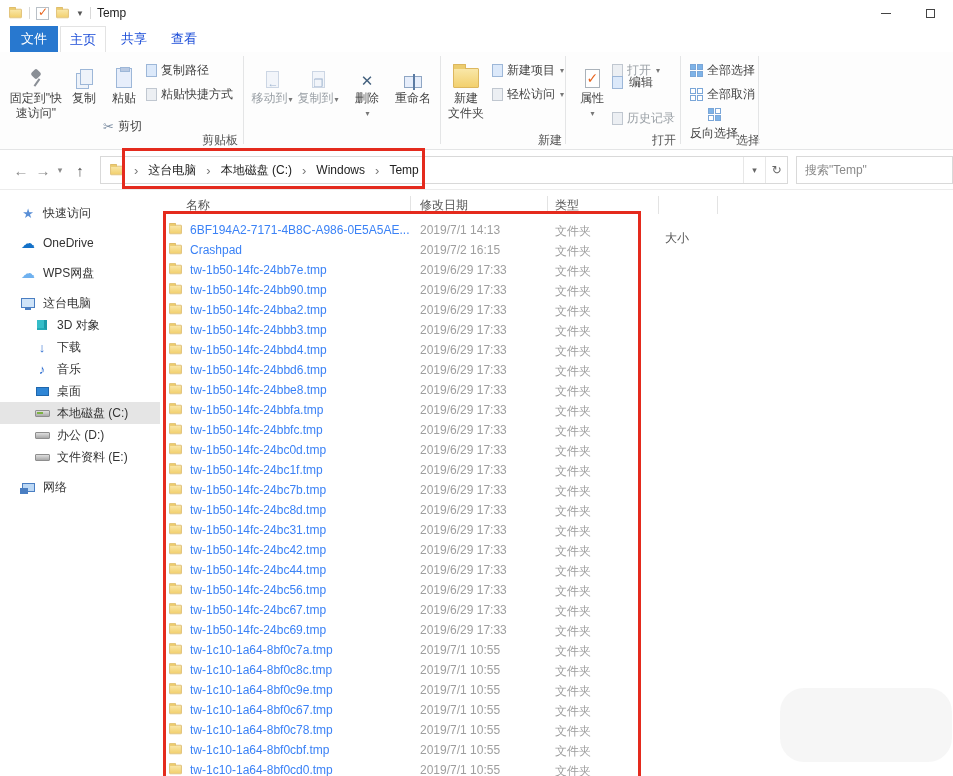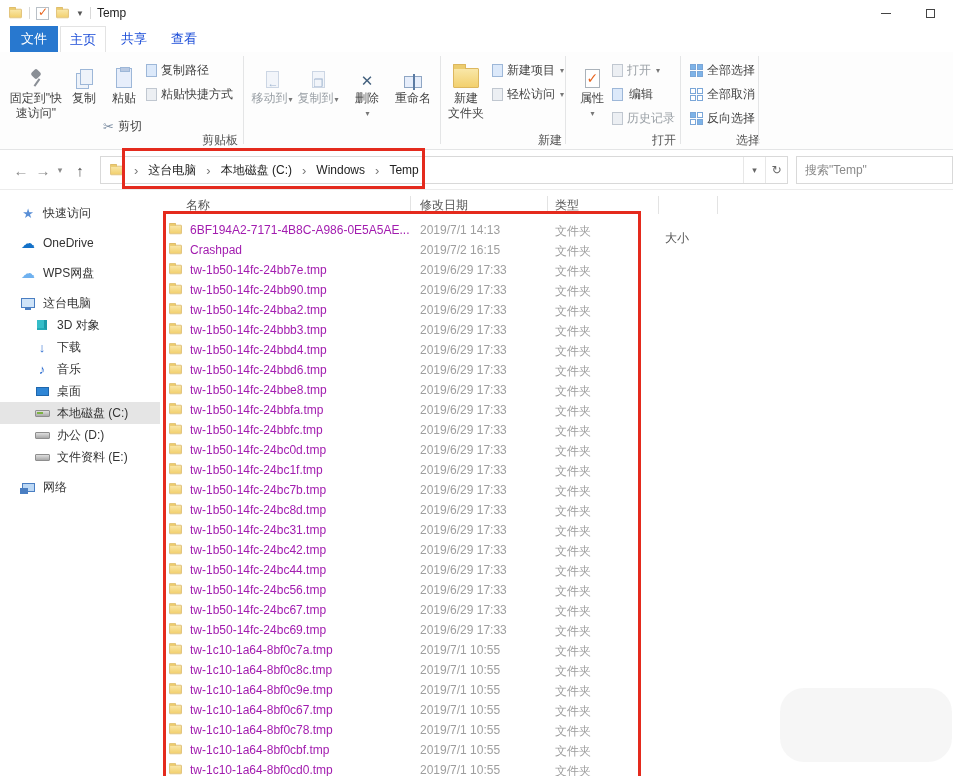--- a/index.html
+++ b/index.html
@@ -115,21 +115,21 @@
   .ic-net::after { content:""; position:absolute; left:-3px; bottom:-3px; width:8px; height:6px; background:#4a7ec2; }
 
   
   .filearea { position:relative; flex:1; font-size:12px; }
   .cols-header { position:absolute; left:0; top:4px; width:100%; height:22px; color:#555; }
   .col-h { position:absolute; top:3px; }
   .col-line { position:absolute; top:2px; width:1px; height:18px; background:#e3e3e3; }
   .rows { position:absolute; left:0; top:30px; width:100%; }
   .frow { position:relative; height:20px; }
   .frow .f-ic { position:absolute; left:8px; top:4px; }
-  .f-name { position:absolute; left:30px; top:3px; color:#a21caf; white-space:nowrap; }
+  .f-name { position:absolute; left:30px; top:3px; color:#3b82f6; white-space:nowrap; }
   .f-date { position:absolute; left:260px; top:3px; color:#9e9e9e; white-space:nowrap; }
   .f-type { position:absolute; left:395px; top:3px; color:#9e9e9e; white-space:nowrap; }
 
   
   .redbox { position:absolute; border:3px solid #e42a1d; pointer-events:none; }
   .redbox-crumb { left:122px; top:148px; width:303px; height:41px; }
   .redbox-list { left:163px; top:211px; width:478px; height:570px; }
   .watermark { position:absolute; left:780px; top:688px; width:172px; height:74px;
     background:#f4f4f4; border-radius:24px; opacity:.8; }
 </style>
@@ -257,21 +257,21 @@
           <span class="icon-props"></span>
         </span>
       <span>属性</span>
       <span class="caret">▾</span>
     </div>
     <div class="smallbtn disabled" style="left:612px;top:8px;">
       <span class="mini-doc gray"></span>
       <span>打开</span>
         <span class="caret">▾</span>
     </div>
-    <div class="smallbtn" style="left:612px;top:32px;gap:6px;">
+    <div class="smallbtn" style="left:612px;top:20px;gap:6px;">
       <span class="mini-doc blue"></span>
       <span>编辑</span>
     </div>
     <div class="smallbtn disabled" style="left:612px;top:56px;">
       <span class="mini-doc gray"></span>
       <span>历史记录</span>
     </div>
     <div class="rgroup-label" style="left:572px;width:104px;">打开</div>
     <div class="rsep" style="left:680px;"></div>
 
@@ -286,21 +286,21 @@
     </div>
     <div class="smallbtn" style="left:690px;top:32px;">
       <span class="grid-icon">
           <i></i>
           <i></i>
           <i></i>
           <i></i>
         </span>
       <span>全部取消</span>
     </div>
-    <div class="smallbtn" style="left:690px;top:56px;">
+    <div class="smallbtn" style="left:690px;top:56px;flex-direction:column;">
       <span class="grid-icon">
           <i class="f"></i>
           <i></i>
           <i></i>
           <i class="f"></i>
         </span>
       <span>反向选择</span>
     </div>
     <div class="rgroup-label" style="left:690px;width:70px;">选择</div>
     <div class="rsep" style="left:758px;"></div>

